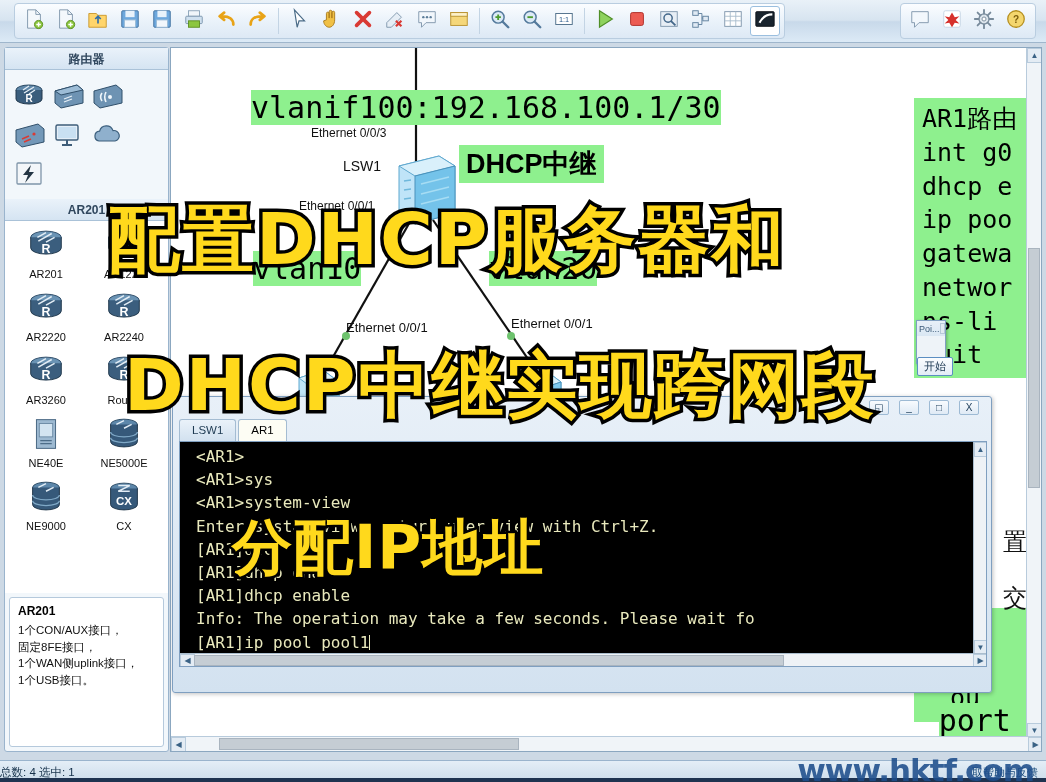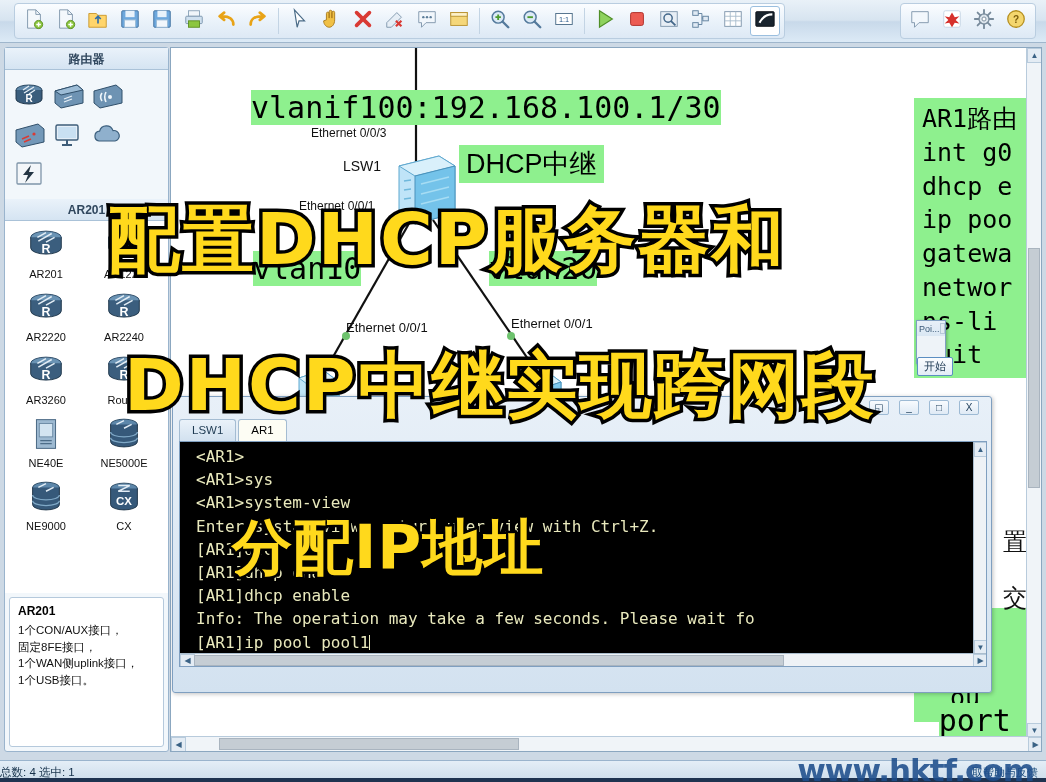--- a/index.html
+++ b/index.html
@@ -581,21 +581,21 @@
       <g>
         <polygon points="350,330 374,322 390,334 390,372 366,380 350,368" fill="#bfe4f8" stroke="#5fa8cf"></polygon>
         <polygon points="350,330 374,322 390,334 366,342" fill="#d9f0fb" stroke="#5fa8cf"></polygon>
         <polygon points="390,334 390,372 366,380 366,342" fill="#7ec9ee" stroke="#4a92bb"></polygon>
       </g>
     </svg>
 
     <div class="mono-hl" style="left:80px; top:42px; font-size:30px;">vlanif100:192.168.100.1/30</div>
     <div class="nodelabel" style="left:140px; top:78px;">Ethernet 0/0/3</div>
     <div class="nodelabel" style="left:172px; top:110px; font-size:14px;">LSW1</div>
-    <div class="dhcp-tag" style="left:288px; top:97px;">DHCP中继</div>
+    <div class="dhcp-tag" style="left:288px; top:97px;font-weight:bold;">DHCP中继</div>
     <div class="nodelabel" style="left:128px; top:151px;">Ethernet 0/0/1</div>
     <div class="mono-hl" style="left:82px; top:203px; font-size:30px;">vlan10</div>
     <div class="mono-hl" style="left:318px; top:203px; font-size:30px;">vlan20</div>
     <div class="nodelabel" style="left:175px; top:272px; font-size:13px;">Ethernet 0/0/1</div>
     <div class="nodelabel" style="left:340px; top:268px; font-size:13px;">Ethernet 0/0/1</div>
 
     <div class="rightcfg" id="rightcfg">
         <div>AR1路由</div>
         <div>int g0</div>
         <div>dhcp e</div>

